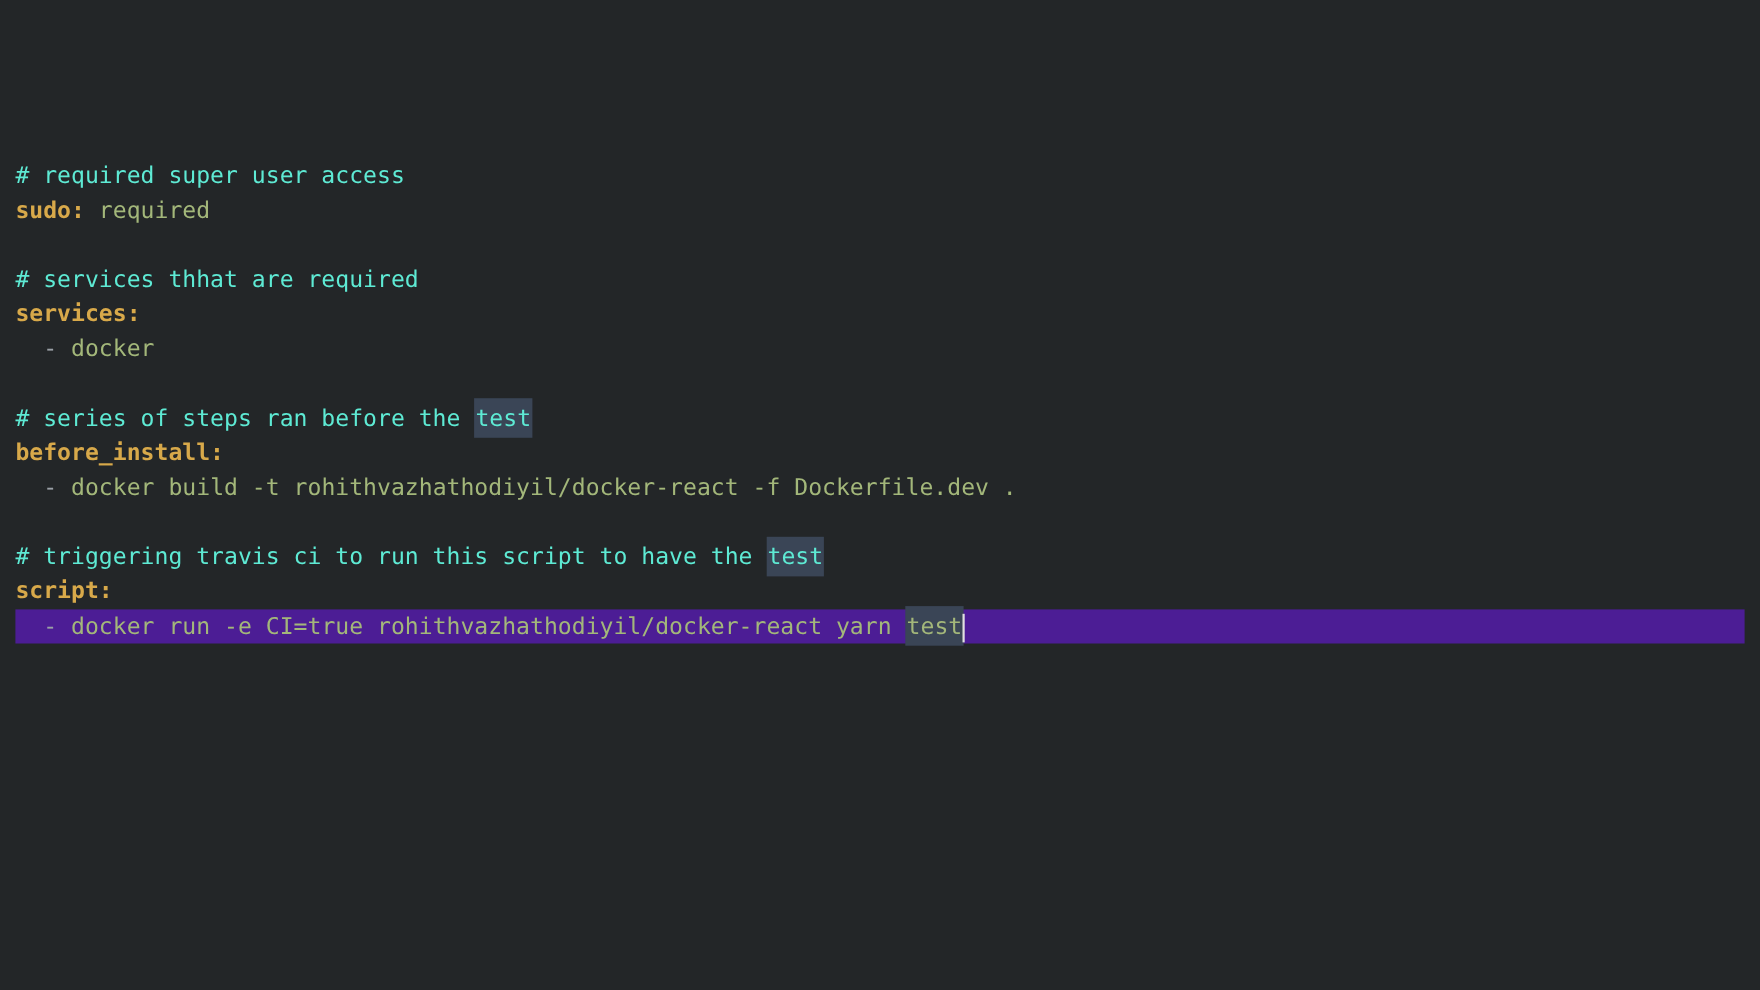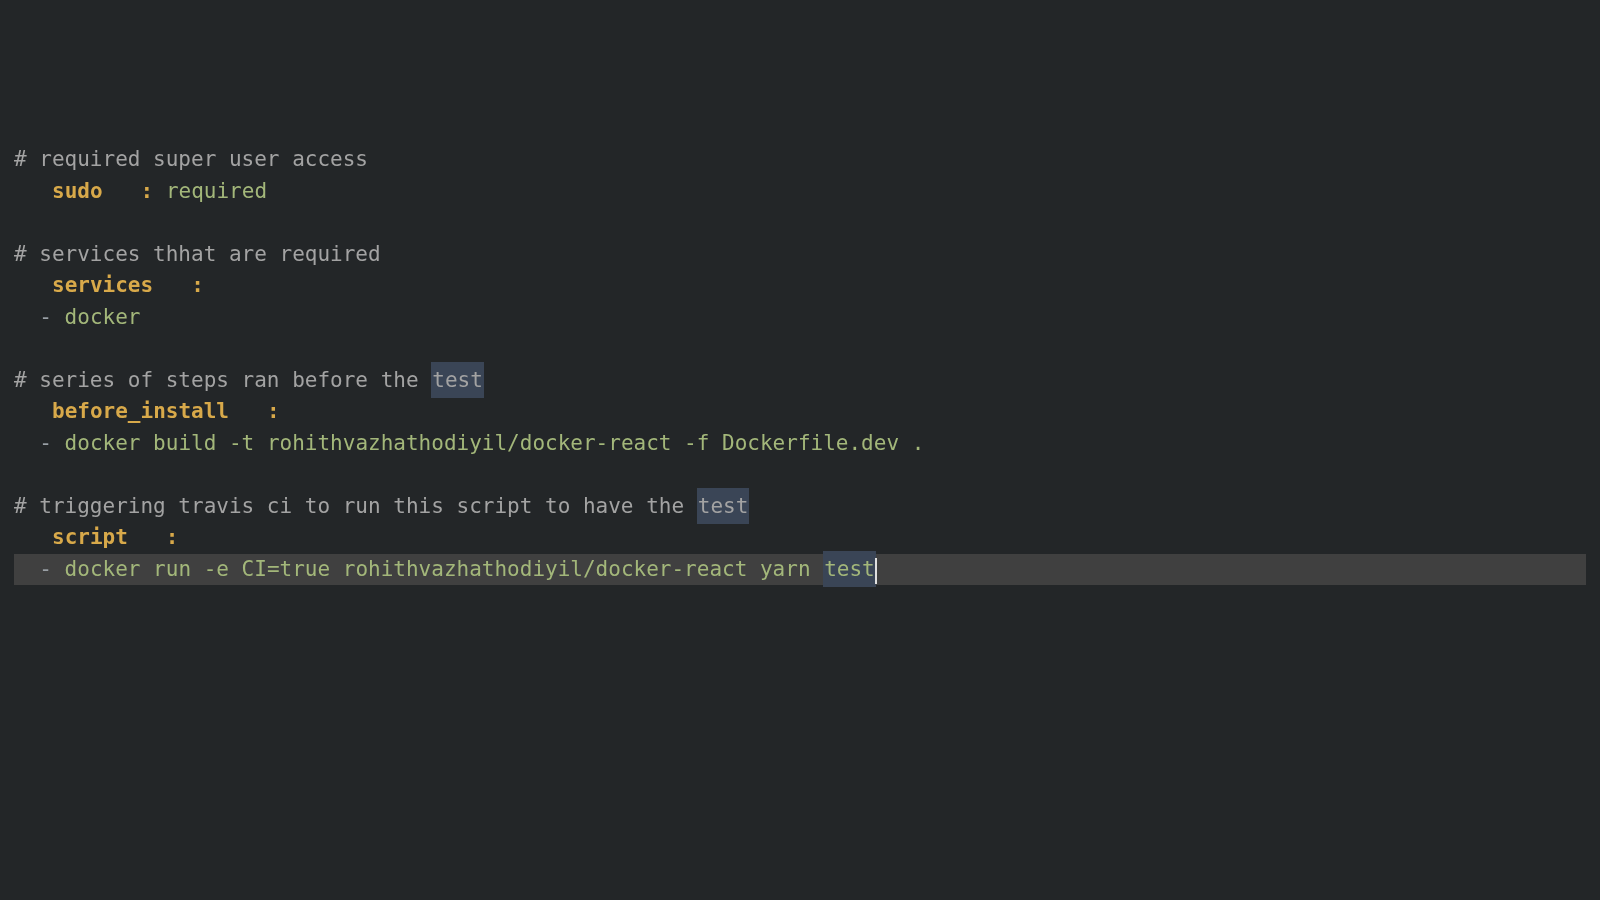--- a/index.html
+++ b/index.html
@@ -18,40 +18,39 @@
       white-space: pre;
     }
     .code-editor {
       position: relative;
     }
     .line {
       min-height: 31.5px;
       position: relative;
     }
     .comment {
-      color: #a3a3a3;
+      color: #5eead4;
       text-align: center;
     }
     .key {
       color: #d8a94a;
       font-weight: bold;
-      margin-left: 38px;
     }
     .value {
       color: #a3b77a;
     }
     .dash {
       color: #9aa0a6;
     }
     .highlight {
       background-color: #3a4556;
       padding: 6px 1px;
     }
     .current-line {
-      background-color: #404040;
+      background-color: #4c1d95;
     }
     .cursor {
       display: inline-block;
       width: 2px;
       height: 26px;
       background-color: #e0e0e0;
       vertical-align: text-bottom;
       position: relative;
       top: 3px;
       margin-left: -1px;

